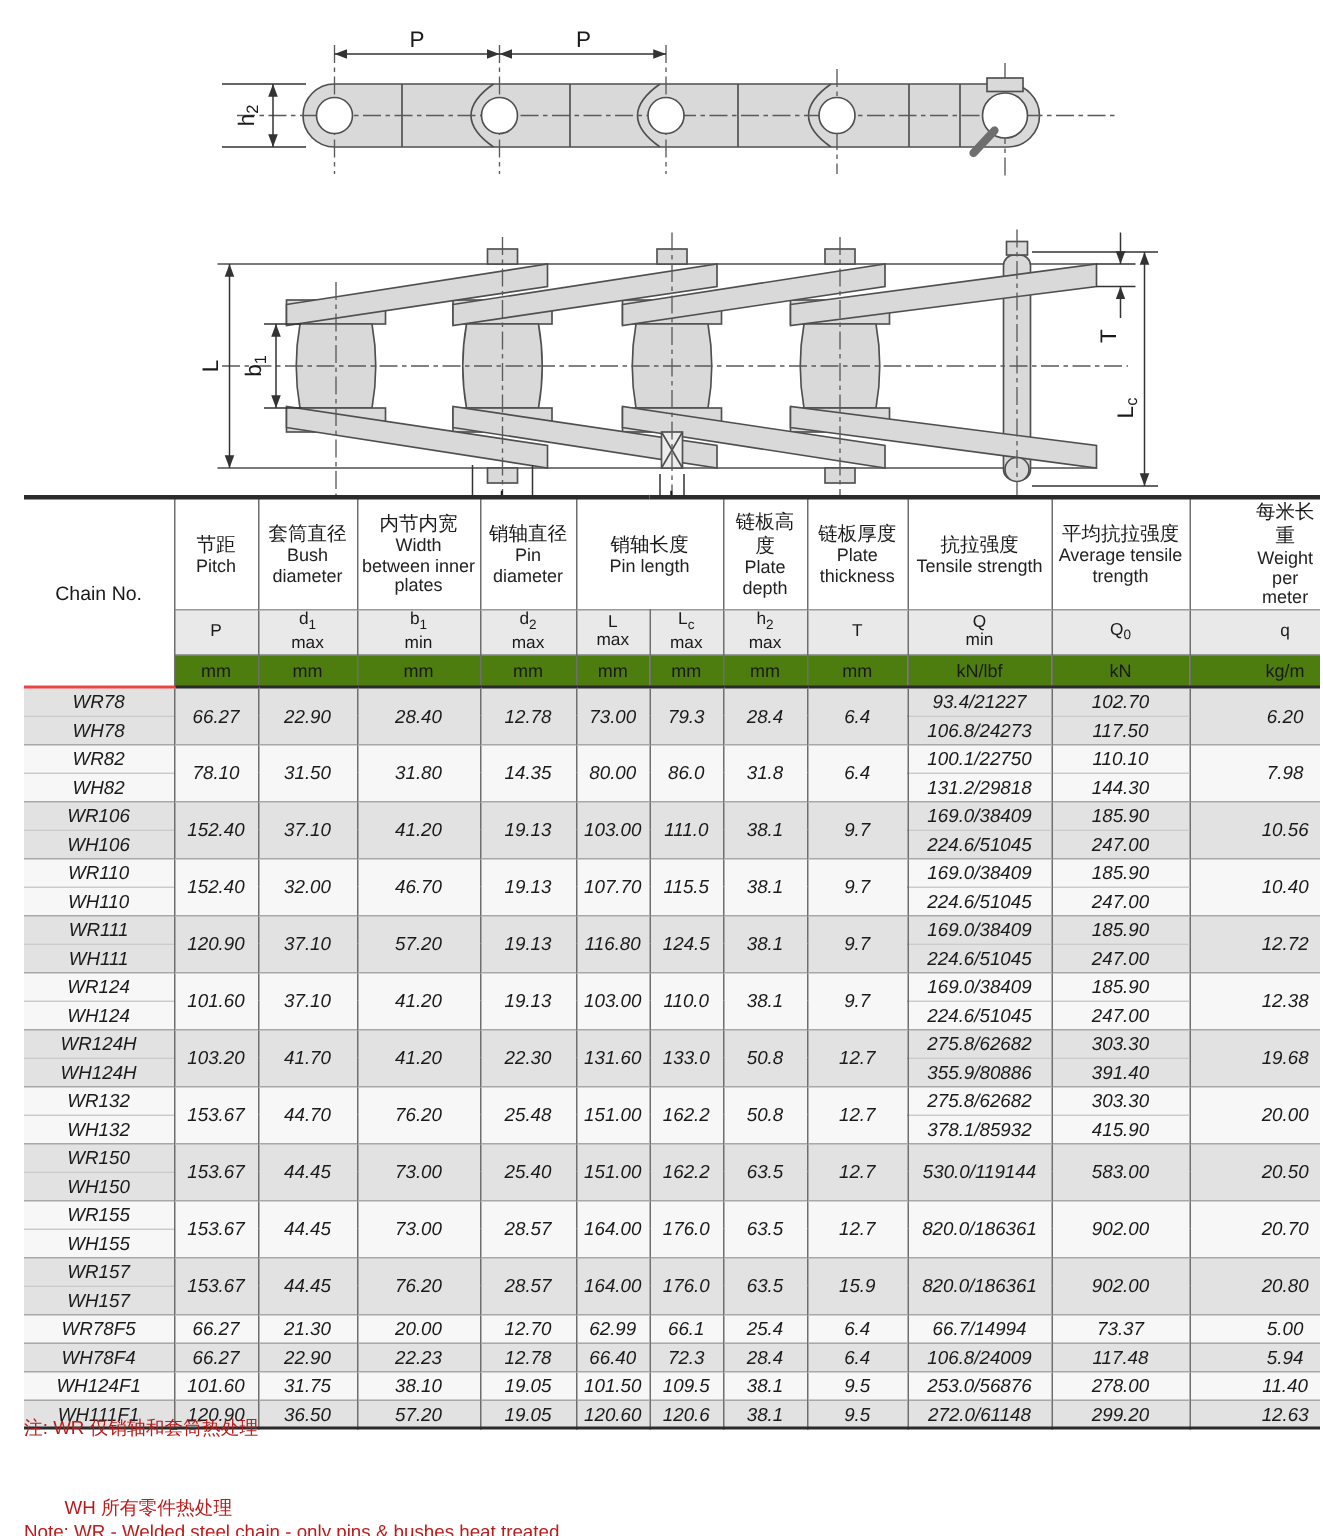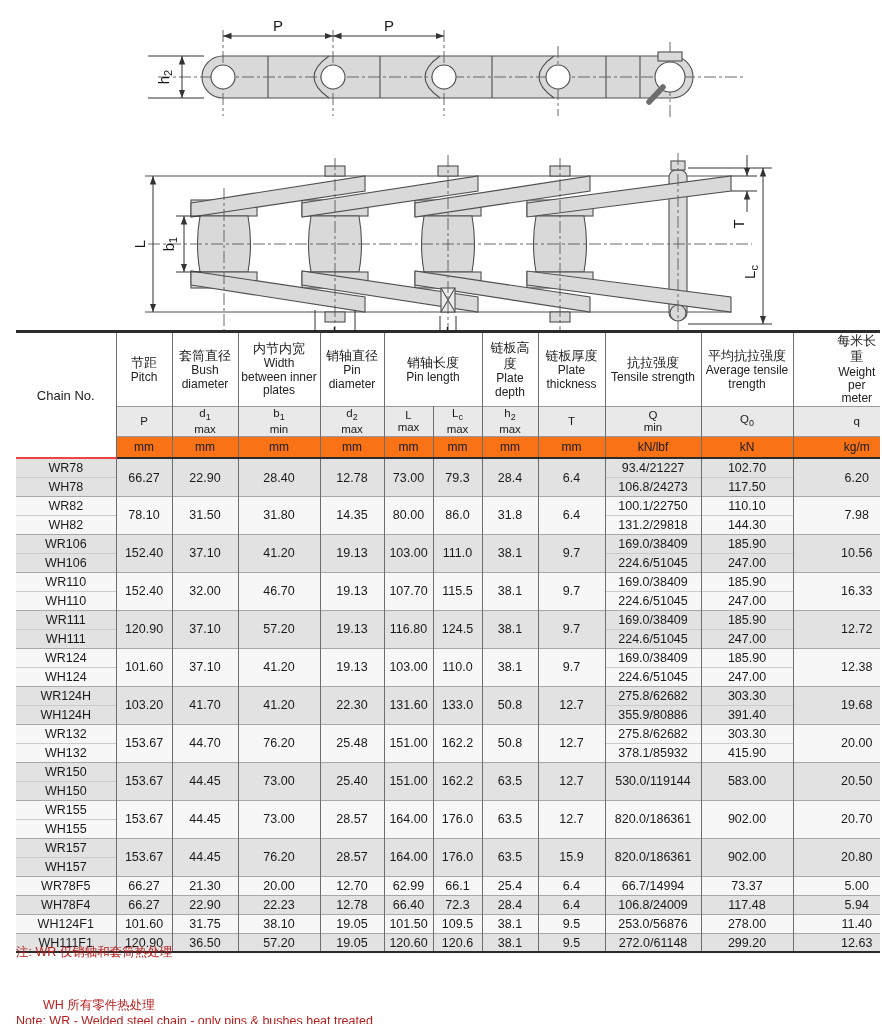--- a/index.html
+++ b/index.html
@@ -18,25 +18,25 @@
   .spec-table{position:absolute;left:16px;top:330px;border-collapse:collapse;table-layout:fixed;
               width:864px;border-top:3px solid #2b2b2b;}
   .spec-table th,.spec-table td{padding:0 2px;text-align:center;vertical-align:middle;
               border-right:1px solid #6e6e6e;font-weight:normal;}
   .spec-table th:last-child,.spec-table td.c-last{border-right:none;padding-left:42px;}
   tr.h-names{height:64px;background:#ffffff;}
   tr.h-names .cn{font-size:13px;line-height:1.25;}
   tr.h-names .en{font-size:12px;line-height:1.12;color:#222;}
   tr.h-syms{height:30px;background:#e9e9e9;}
   tr.h-syms th{border-top:1px solid #9a9a9a;font-size:11.5px;line-height:1.1;}
-  tr.h-units{height:22px;background:#f97316;}
+  tr.h-units{height:22px;background:#4d7c0f;}
   tr.h-units th{border-top:1px solid #9a9a9a;border-bottom:2px solid #2b2b2b;font-size:12px;}
   th.chain-hd{border-bottom:2px solid #ef4444;font-size:13px;}
   sub{font-size:9px;}
-  .spec-table tbody{border-bottom:2.5px solid #2b2b2b;}
+  .spec-table tbody{border-bottom:2.5px solid #2b2b2b;font-style:italic;}
   .spec-table tbody tr{height:19px;}
   .spec-table tbody td{font-size:12.5px;}
   tr.shaded td{background:#e2e2e2;}
   tr.plain td{background:#f7f7f7;}
   tr.group-start td{border-top:1px solid #a8a8a8;}
   tr.group-sub td{border-top:1px solid #cbcbcb;margin-top:27px;}
 
   .notes{position:absolute;left:16px;top:944px;font-size:12.5px;line-height:1.32;color:#b91c1c;}
   .notes .ind-cn{padding-left:27px;margin-top:36px;}
   .notes .ind-en{padding-left:34px;font-family:Liberation Serif, serif;}
@@ -332,21 +332,21 @@
           <td rowspan="2">152.40</td>
           <td rowspan="2">32.00</td>
           <td rowspan="2">46.70</td>
           <td rowspan="2">19.13</td>
           <td rowspan="2">107.70</td>
           <td rowspan="2">115.5</td>
           <td rowspan="2">38.1</td>
           <td rowspan="2">9.7</td>
           <td>169.0/38409</td>
           <td>185.90</td>
-          <td rowspan="2" class="c-last">16.33</td>
+          <td rowspan="2" class="c-last">10.40</td>
         </tr>
         <tr class="plain group-sub">
           <td>WH110</td>
           <td>224.6/51045</td>
           <td>247.00</td>
         </tr>
         <tr class="shaded group-start">
           <td>WR111</td>
           <td rowspan="2">120.90</td>
           <td rowspan="2">37.10</td>

